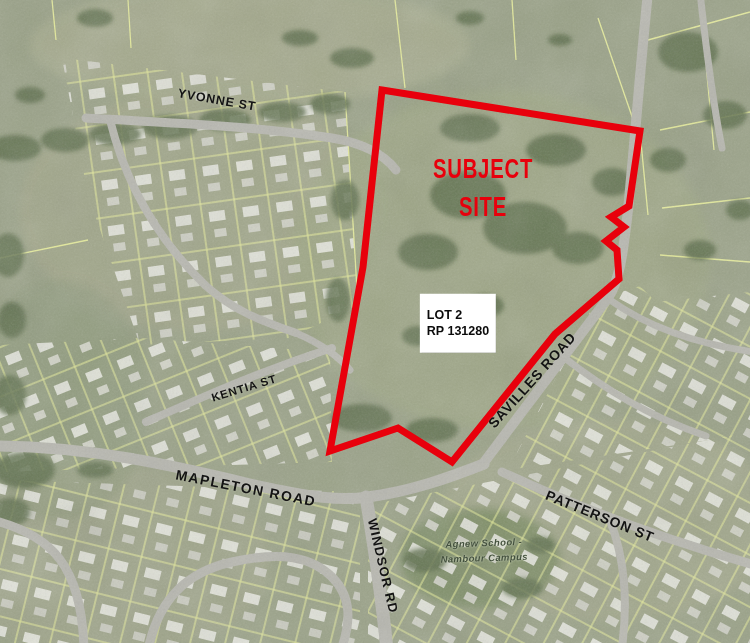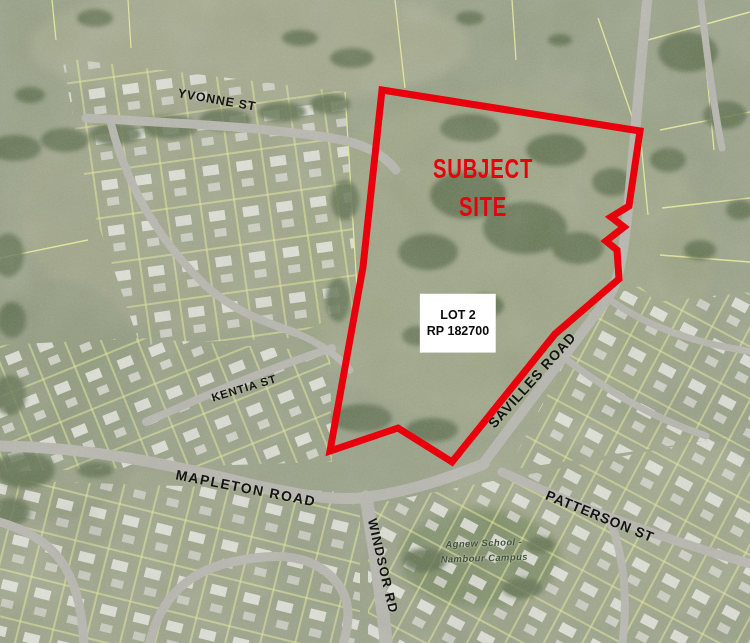--- a/index.html
+++ b/index.html
@@ -14,21 +14,21 @@
   }
   .street{letter-spacing:.8px;text-shadow:0 0 2px rgba(235,238,225,.35);}
   .subject-label{
     position:absolute;left:483px;top:188px;z-index:6;text-align:center;
     color:#e8000c;font-weight:bold;font-size:26px;line-height:1.4;letter-spacing:1px;
     transform:translate(-50%,-50%) scale(.78,1.05);
   }
   .lot-box{
     position:absolute;left:458px;top:323px;z-index:6;transform:translate(-50%,-50%);
     background:#ffffff;color:#0b0b0b;font-weight:bold;font-size:12.5px;line-height:1.3;
-    padding:13px 7px;text-align:center;box-shadow:0 0 1px rgba(0,0,0,.4);
+    padding:13px 7px;box-shadow:0 0 1px rgba(0,0,0,.4);
   }
   .school-label{
     position:absolute;left:484px;top:551px;z-index:5;transform:translate(-50%,-50%) rotate(-2deg);
     color:#44513e;font-weight:bold;font-style:italic;font-size:9.5px;line-height:1.55;
     text-align:center;letter-spacing:.4px;text-shadow:0 0 2px rgba(232,238,220,.9);
   }
 </style>
 </head>
 <body>
 
@@ -183,21 +183,21 @@
     <path d="M382,90 L640,131 L629,206 L611,217 L624,227 L606,241 L617,250 L619,279 L555,334 L452,462 L398,428 L330,451 L363,267 Z" fill="none" stroke="#e8000c" stroke-width="7" stroke-linejoin="miter"></path>
   </svg>
 
   <div class="subject-label">
     <div>SUBJECT</div>
     <div>SITE</div>
   </div>
 
   <div class="lot-box">
     <div>LOT 2</div>
-    <div>RP 182700</div>
+    <div>RP 131280</div>
   </div>
 
   <div class="label street" style="left:217px;top:100px;font-size:12.5px;transform:translate(-50%,-50%) rotate(10deg);">YVONNE ST</div>
   <div class="label street" style="left:244px;top:388px;font-size:11.5px;transform:translate(-50%,-50%) rotate(-17deg);">KENTIA ST</div>
   <div class="label street" style="left:246px;top:488px;font-size:14px;letter-spacing:1.5px;transform:translate(-50%,-50%) rotate(11deg);">MAPLETON ROAD</div>
   <div class="label street" style="left:383px;top:566px;font-size:13px;letter-spacing:1.2px;transform:translate(-50%,-50%) rotate(77deg);">WINDSOR RD</div>
   <div class="label street" style="left:532px;top:380px;font-size:14px;transform:translate(-50%,-50%) rotate(-48deg);">SAVILLES ROAD</div>
   <div class="label street" style="left:600px;top:516px;font-size:14px;transform:translate(-50%,-50%) rotate(22deg);">PATTERSON ST</div>
 
   <div class="school-label">

